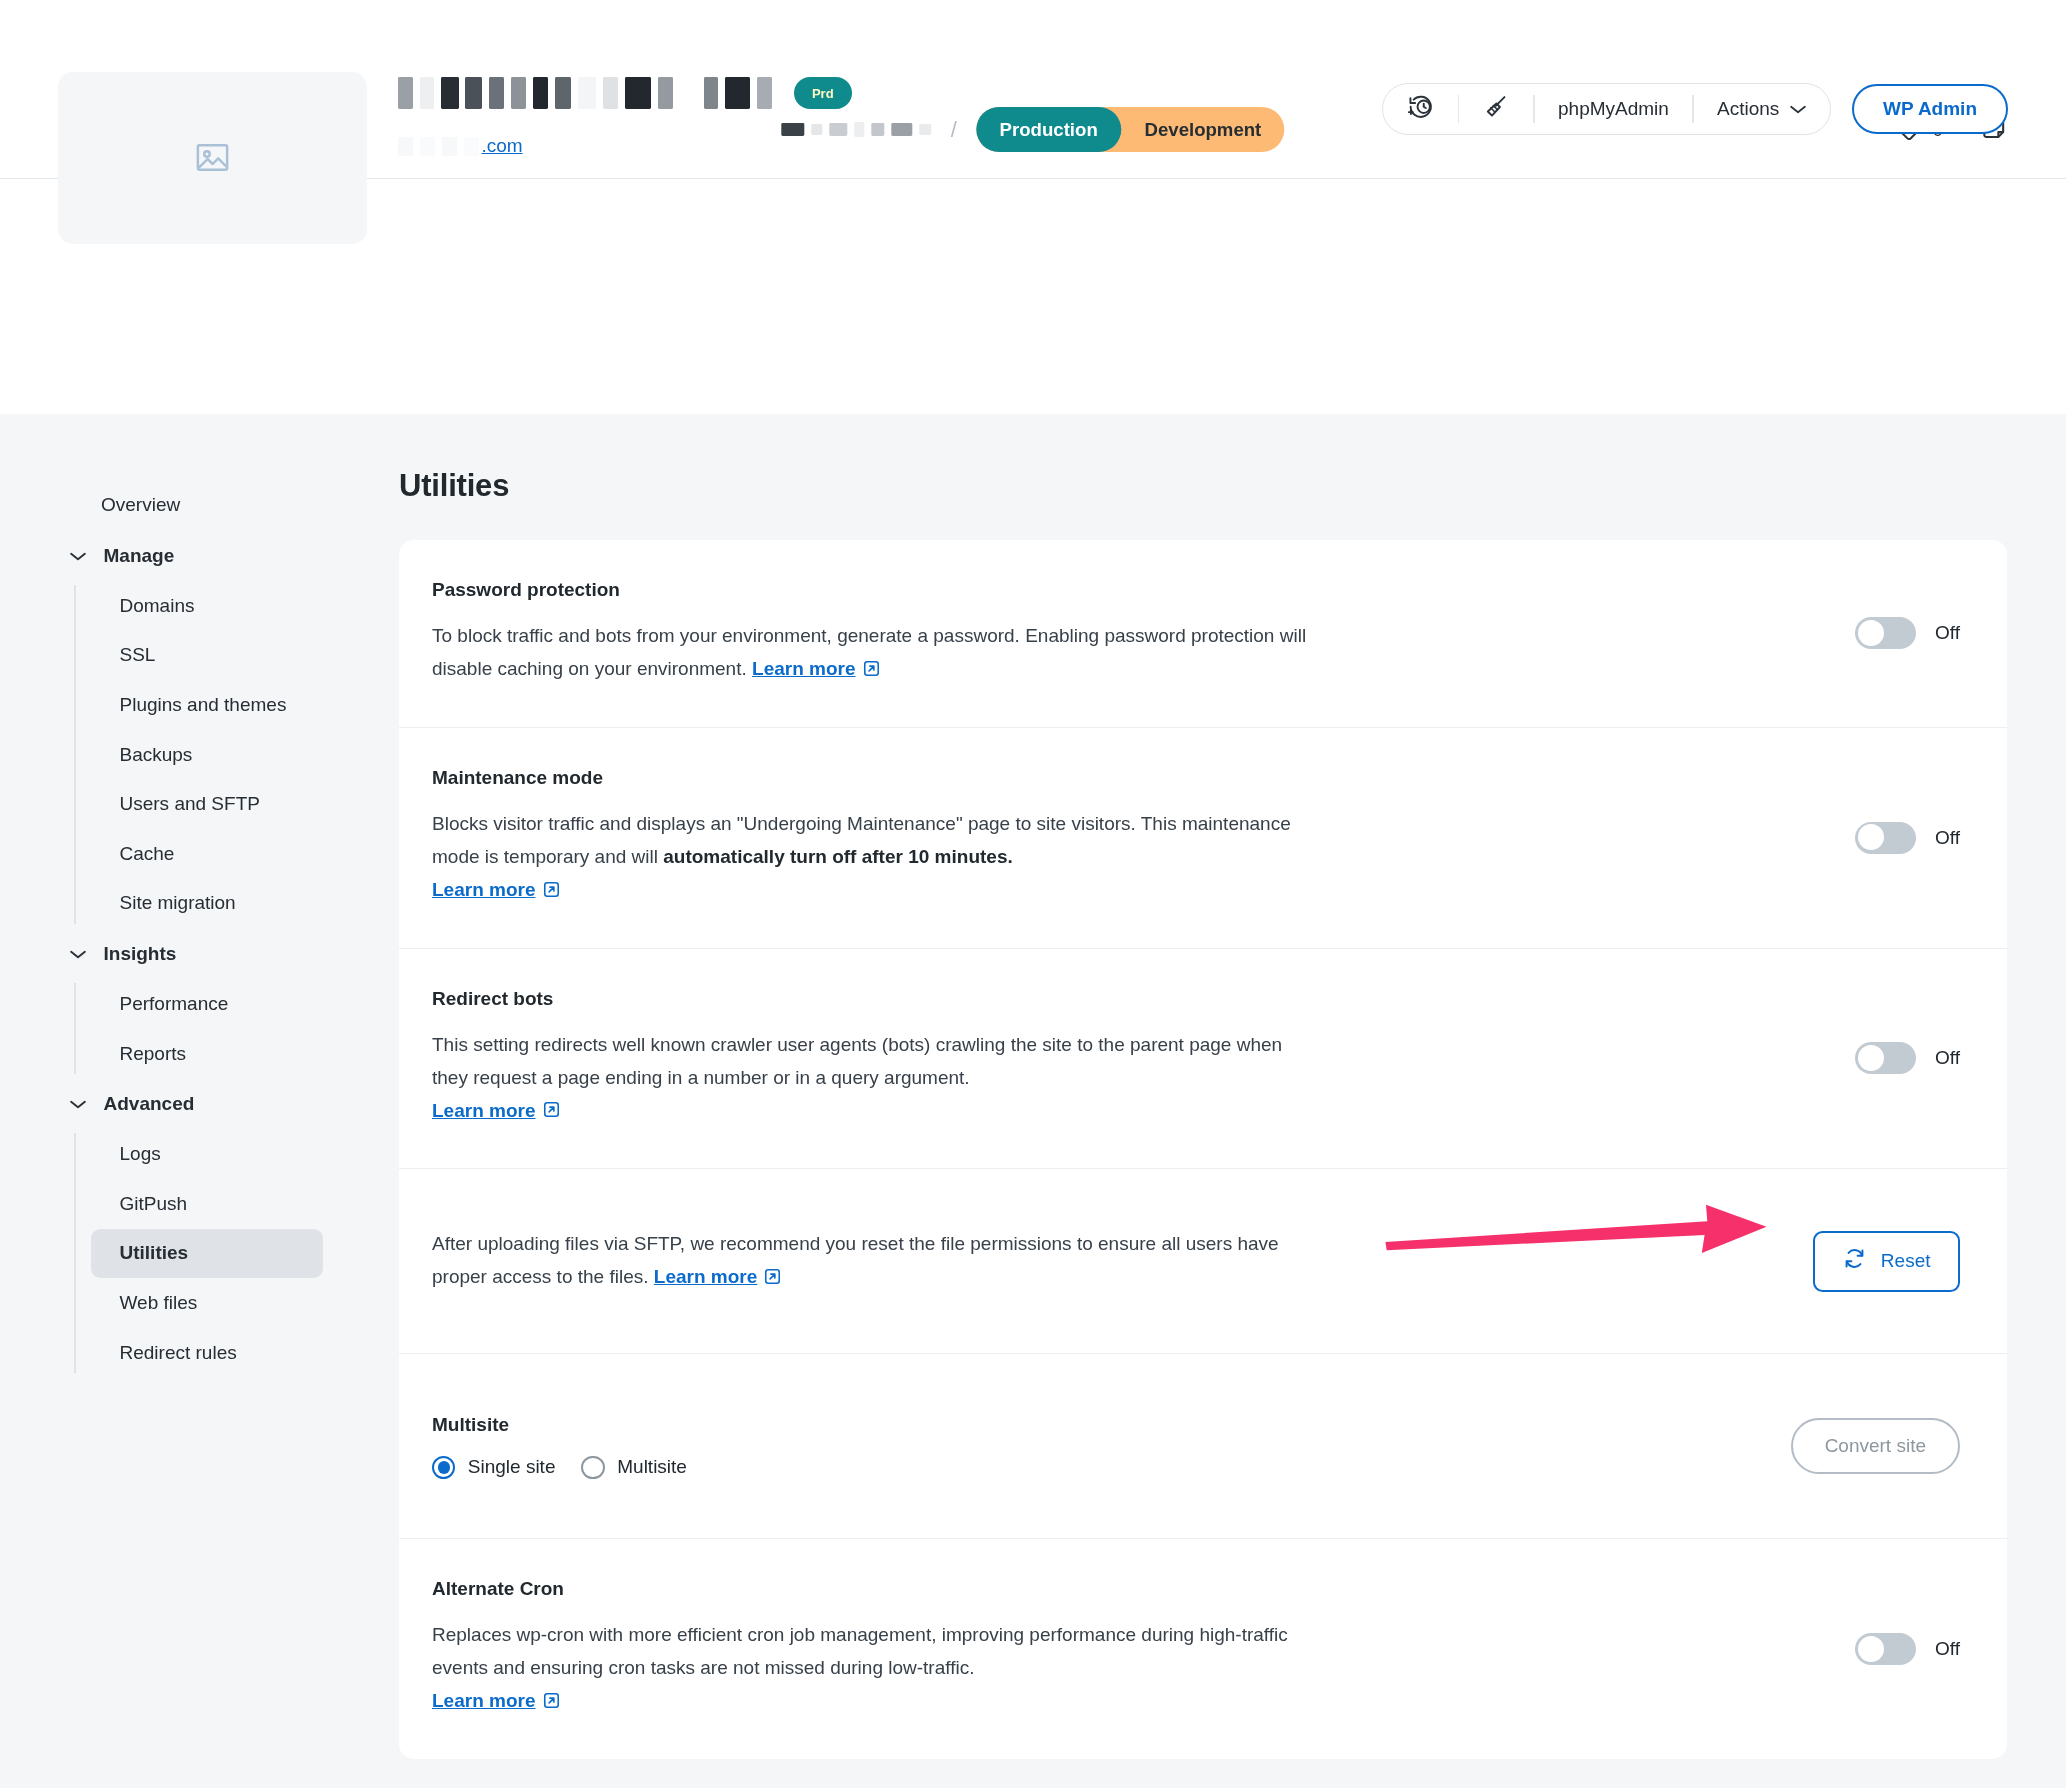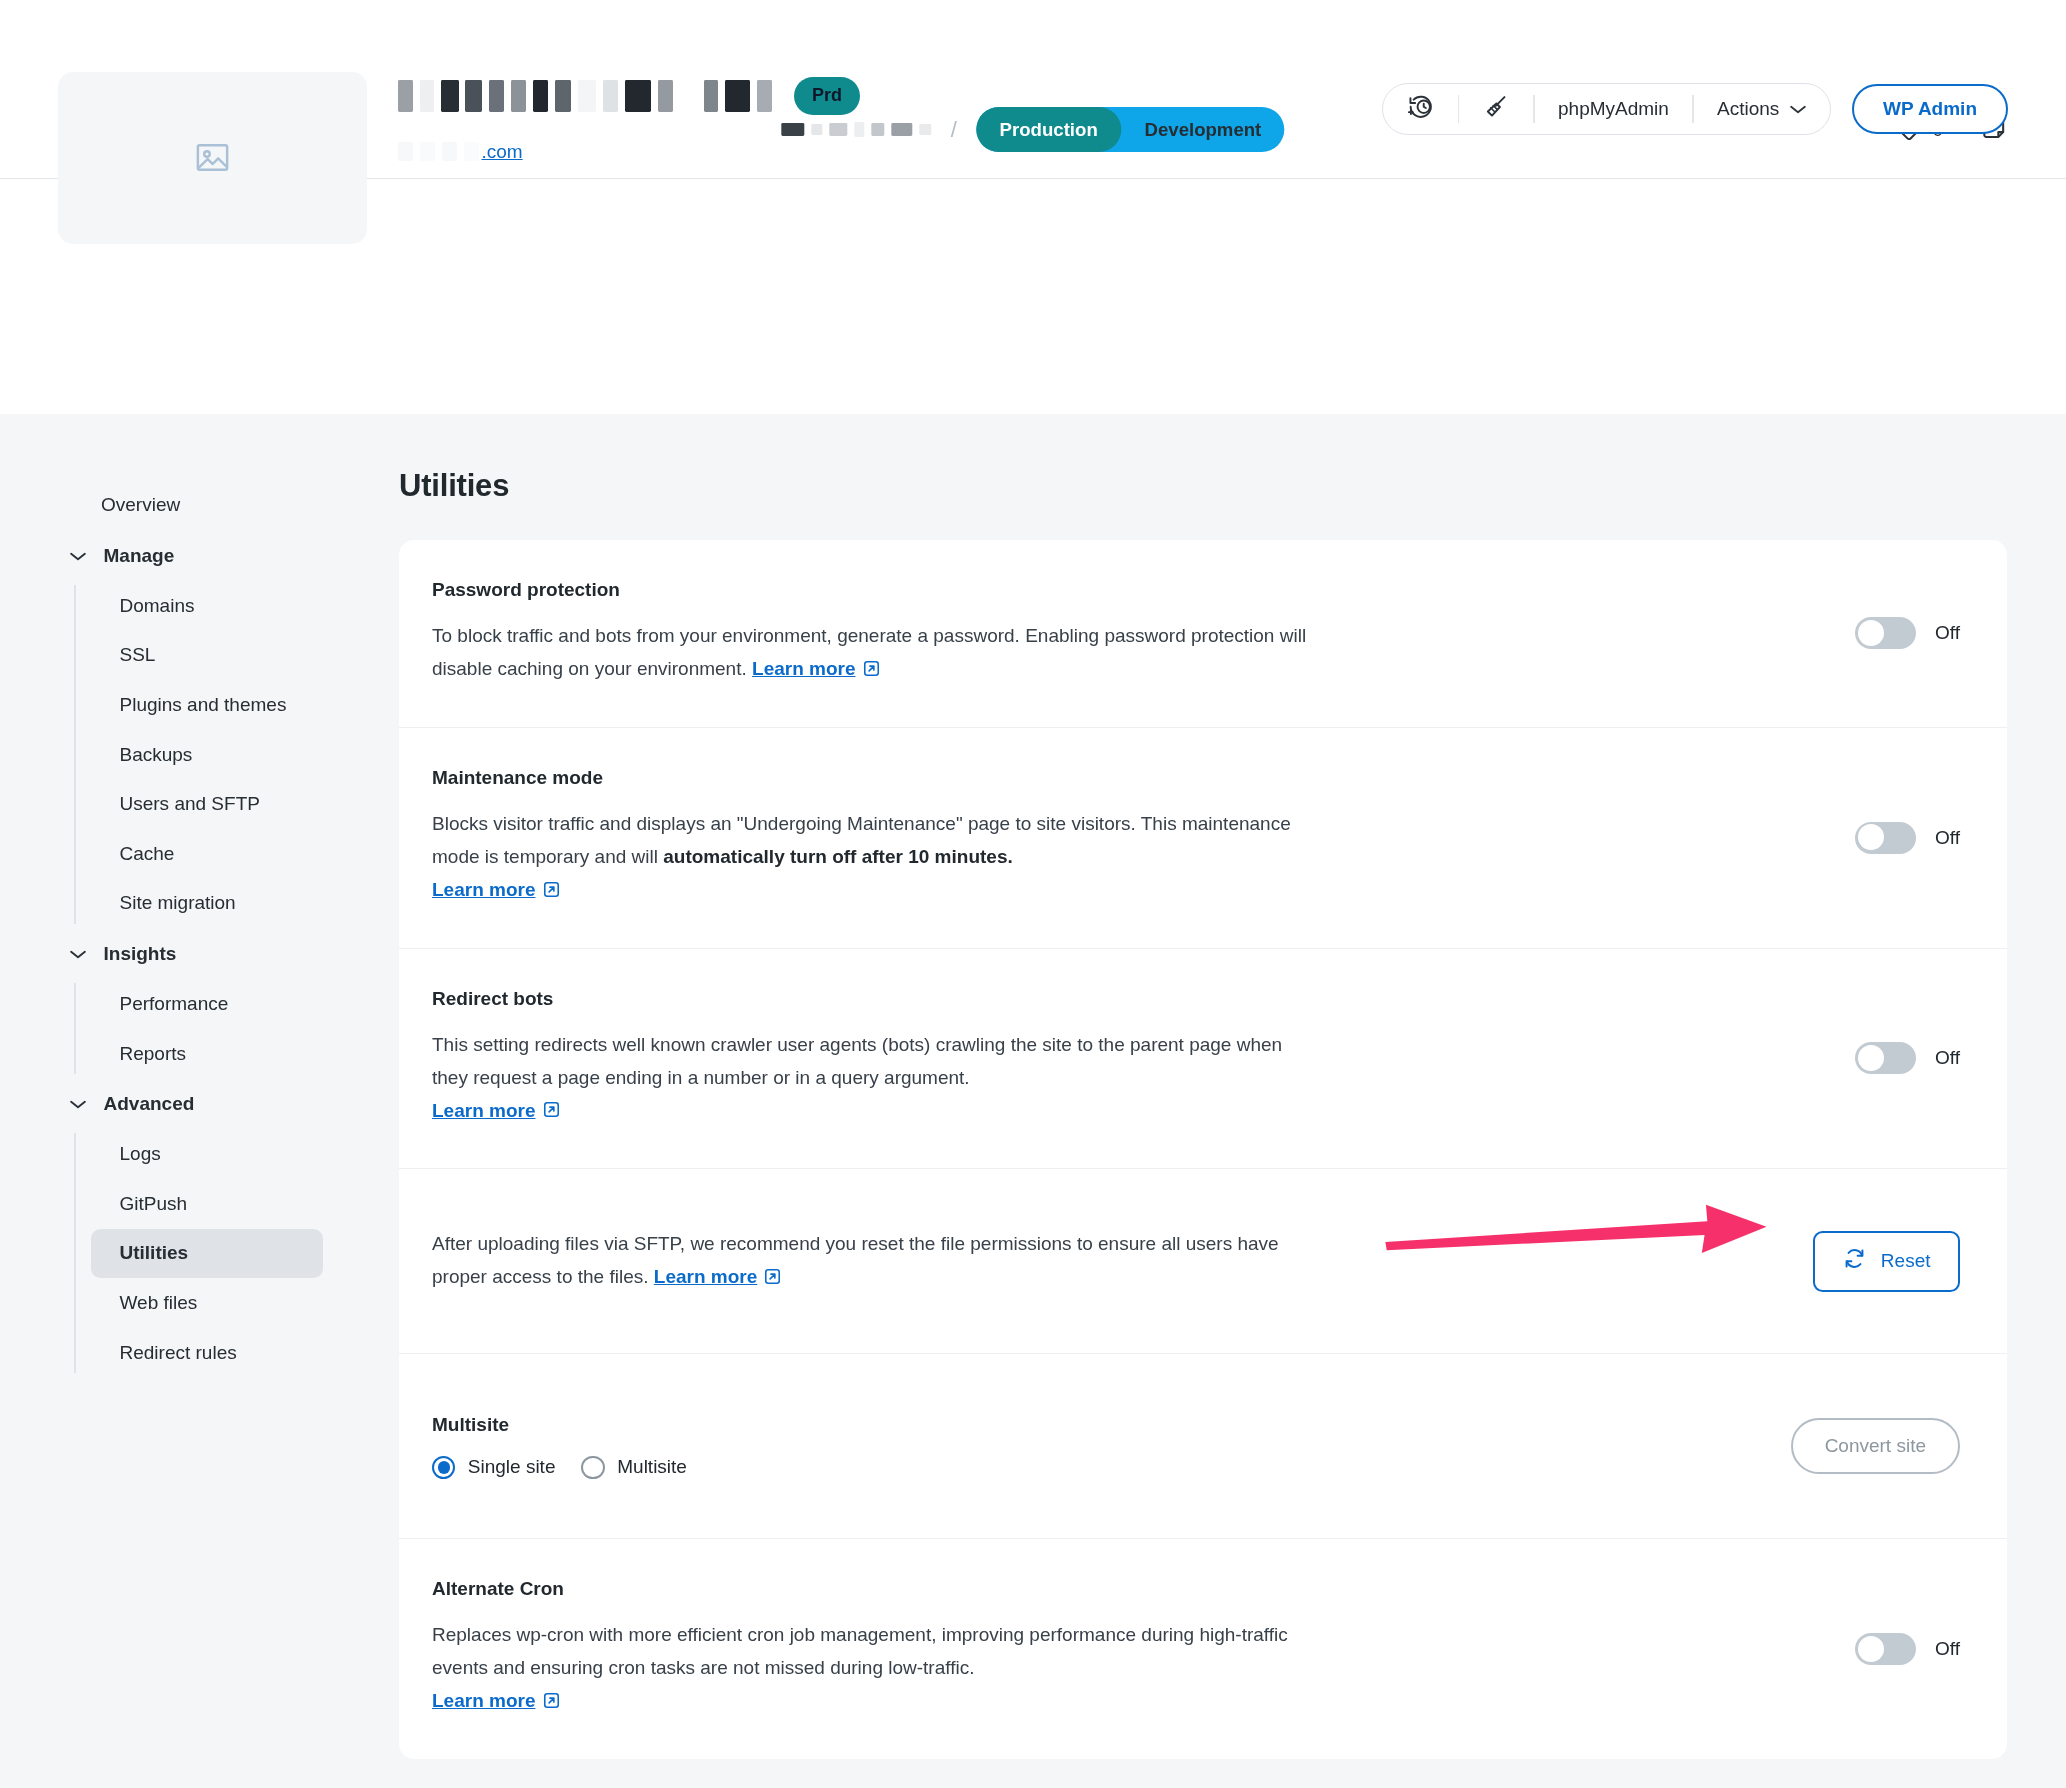--- a/index.html
+++ b/index.html
@@ -30,21 +30,21 @@
   .crumb-center {
     position:absolute; left:50%; transform:translateX(-50%);
     display:flex; align-items:center; gap:13.8px;
   }
   .redacted { display:flex; align-items:center; gap:6.9px; }
   .rb { border-radius:1.4px; }
   .slash { color:#b5bcc4; font-size:22px; margin:0 5.5px; font-weight:300; }
 
   .env-toggle {
     display:flex; align-items:center;
-    background:#0ea5e9; border-radius:688px; padding:0;
+    background:#fdba74; border-radius:688px; padding:0;
   }
   .env-pill {
     padding: 11.7px 23.4px; border-radius:688px;
     font-size:18.6px; font-weight:700; cursor:pointer; white-space:nowrap;
   }
   .env-pill.active { background:#108b8d; color:#ffffff; }
   .env-pill.inactive { color:#262d33; }
 
   .crumb-right {
     position:absolute; right:58px; display:flex; align-items:center; gap:36px;
@@ -58,21 +58,21 @@
     display:flex; align-items:flex-start; padding: 0 58px;
   }
   .thumb {
     position:absolute; left:58px; top:-107px;
     width:309px; height:172px; border-radius:15px; background:#f4f6f8;
     display:flex; align-items:center; justify-content:center;
   }
   .sitemeta { position:absolute; left:398px; top:-102px; }
   .siterow1 { display:flex; align-items:center; gap:22px; }
   .prd-badge {
-    background:#108b8d; color:#0f172a; font-size:18px; font-weight:700;
+    background:#108b8d; color:#fef9c3; font-size:13px; font-weight:700;
     padding:8.3px 18px; border-radius:688px;
   }
   .siterow2 { margin-top:26px; display:flex; align-items:center; gap:2.8px; }
   .domlink { color:#0b6bcb; font-size:19px; text-decoration:underline; cursor:pointer; }
 
   .actionbar {
     position:absolute; right:58px; top:-96px; display:flex; align-items:center; gap:20.7px;
   }
   .btngroup {
     display:flex; align-items:center;

